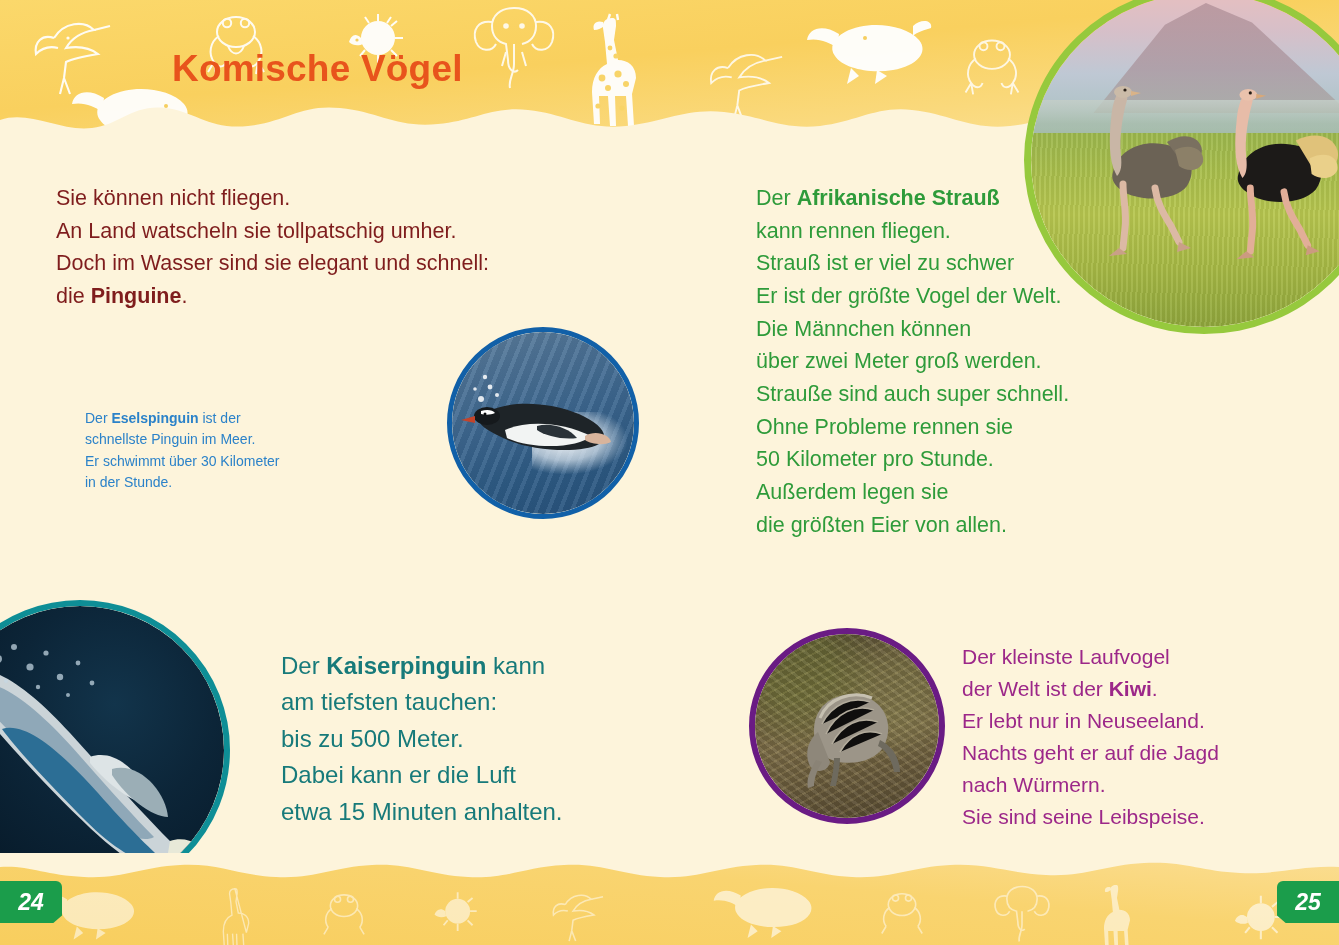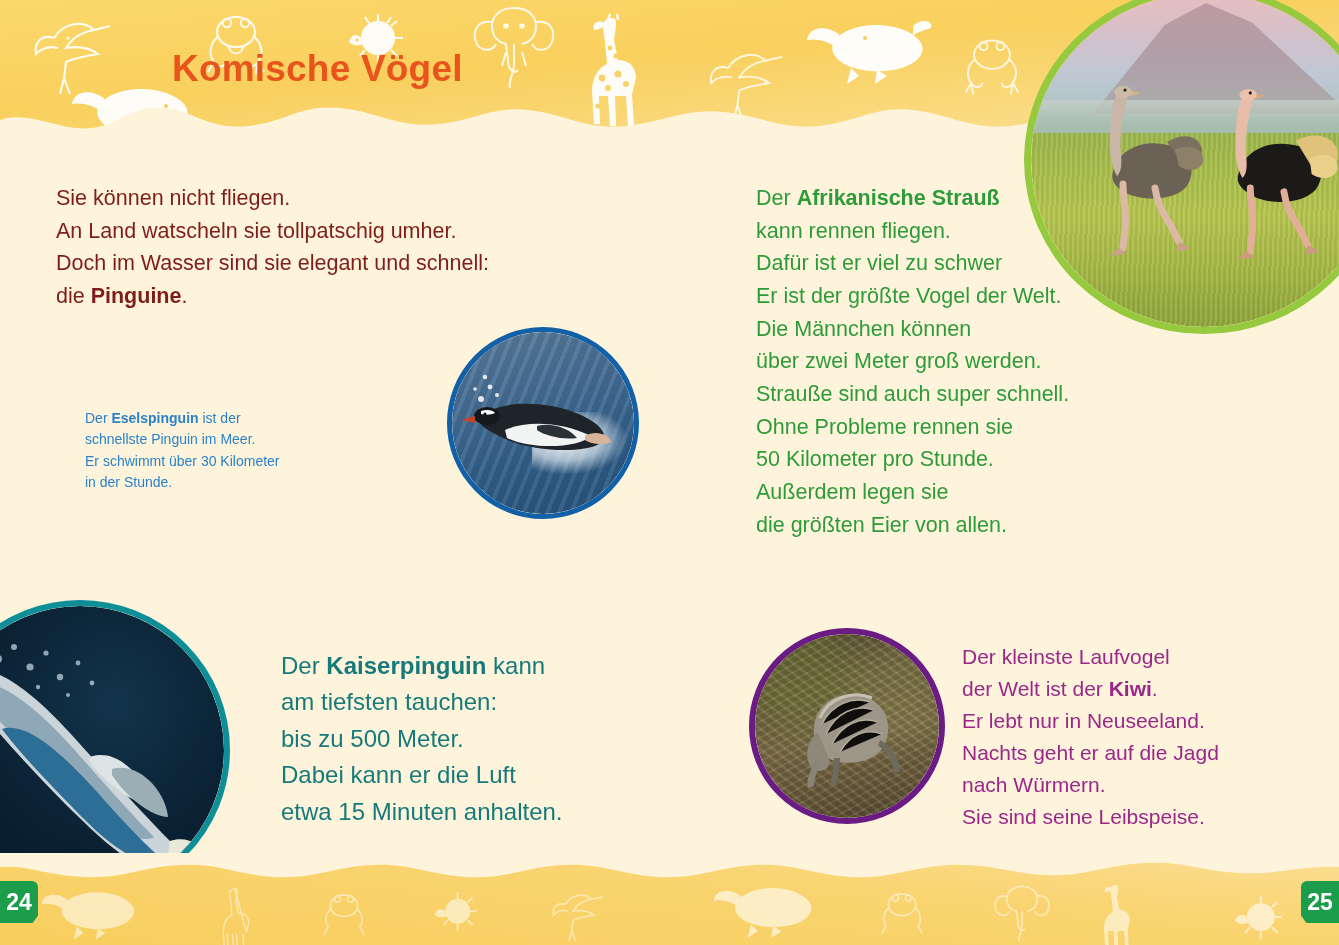--- a/index.html
+++ b/index.html
@@ -105,24 +105,24 @@
       radial-gradient(circle at 22% 18%,rgba(120,130,60,.55) 0 16%,rgba(0,0,0,0) 40%),
       radial-gradient(circle at 74% 30%,rgba(150,150,90,.4) 0 14%,rgba(0,0,0,0) 38%),
       linear-gradient(170deg,#4E4431 0%,#6A5B3C 28%,#7E6F4A 55%,#6A5C3E 78%,#564A33 100%);}
   #photo-kiwi .forest:after{content:"";position:absolute;inset:0;
     background:
       repeating-linear-gradient(38deg,rgba(255,255,255,.06) 0 3px,rgba(0,0,0,.08) 3px 8px),
       repeating-linear-gradient(-28deg,rgba(210,190,120,.10) 0 2px,rgba(40,30,10,.10) 2px 7px);}
 
   
   .pagetag{
-    position:absolute;bottom:22px;width:38px;height:42px;
+    position:absolute;bottom:22px;width:62px;height:42px;
     background:#1B9D4B;color:#FFFFFF;
     font-size:23px;font-weight:bold;
-    display:flex;align-items:center;justify-content:center;
+    display:flex;align-items:center;justify-content:center;font-style:italic;
   }
   #pagetag-left{left:0;border-radius:0 6px 6px 0;clip-path:polygon(0 0,100% 0,100% 82%,86% 100%,0 100%);}
   #pagetag-right{right:0;border-radius:6px 0 0 6px;clip-path:polygon(0 0,100% 0,100% 100%,14% 100%,0 82%);}
 </style>
 </head>
 <body>
 
 <div class="page">
 
   <div class="header-band">
@@ -260,21 +260,21 @@
   <div class="tblock" id="emperor-text" style="color: rgb(23, 122, 122);">
       <span class="ln"><span>Der </span><b>Kaiserpinguin</b><span> kann</span></span>
       <span class="ln"><span>am tiefsten tauchen:</span></span>
       <span class="ln"><span>bis zu 500 Meter.</span></span>
       <span class="ln"><span>Dabei kann er die Luft</span></span>
       <span class="ln"><span>etwa 15 Minuten anhalten.</span></span>
     </div>
   <div class="tblock" id="ostrich-text" style="color: rgb(46, 155, 58);">
       <span class="ln"><span>Der </span><b>Afrikanische Strauß</b></span>
       <span class="ln"><span>kann rennen fliegen.</span></span>
-      <span class="ln"><span>Dafür ist er viel zu schwer</span></span>
+      <span class="ln"><span>Strauß ist er viel zu schwer</span></span>
       <span class="ln"><span>Er ist der größte Vogel der Welt.</span></span>
       <span class="ln"><span>Die Männchen können</span></span>
       <span class="ln"><span>über zwei Meter groß werden.</span></span>
       <span class="ln"><span>Strauße sind auch super schnell.</span></span>
       <span class="ln"><span>Ohne Probleme rennen sie</span></span>
       <span class="ln"><span>50 Kilometer pro Stunde.</span></span>
       <span class="ln"><span>Außerdem legen sie</span></span>
       <span class="ln"><span>die größten Eier von allen.</span></span>
     </div>
   <div class="tblock" id="kiwi-text" style="color: rgb(156, 39, 137);">

